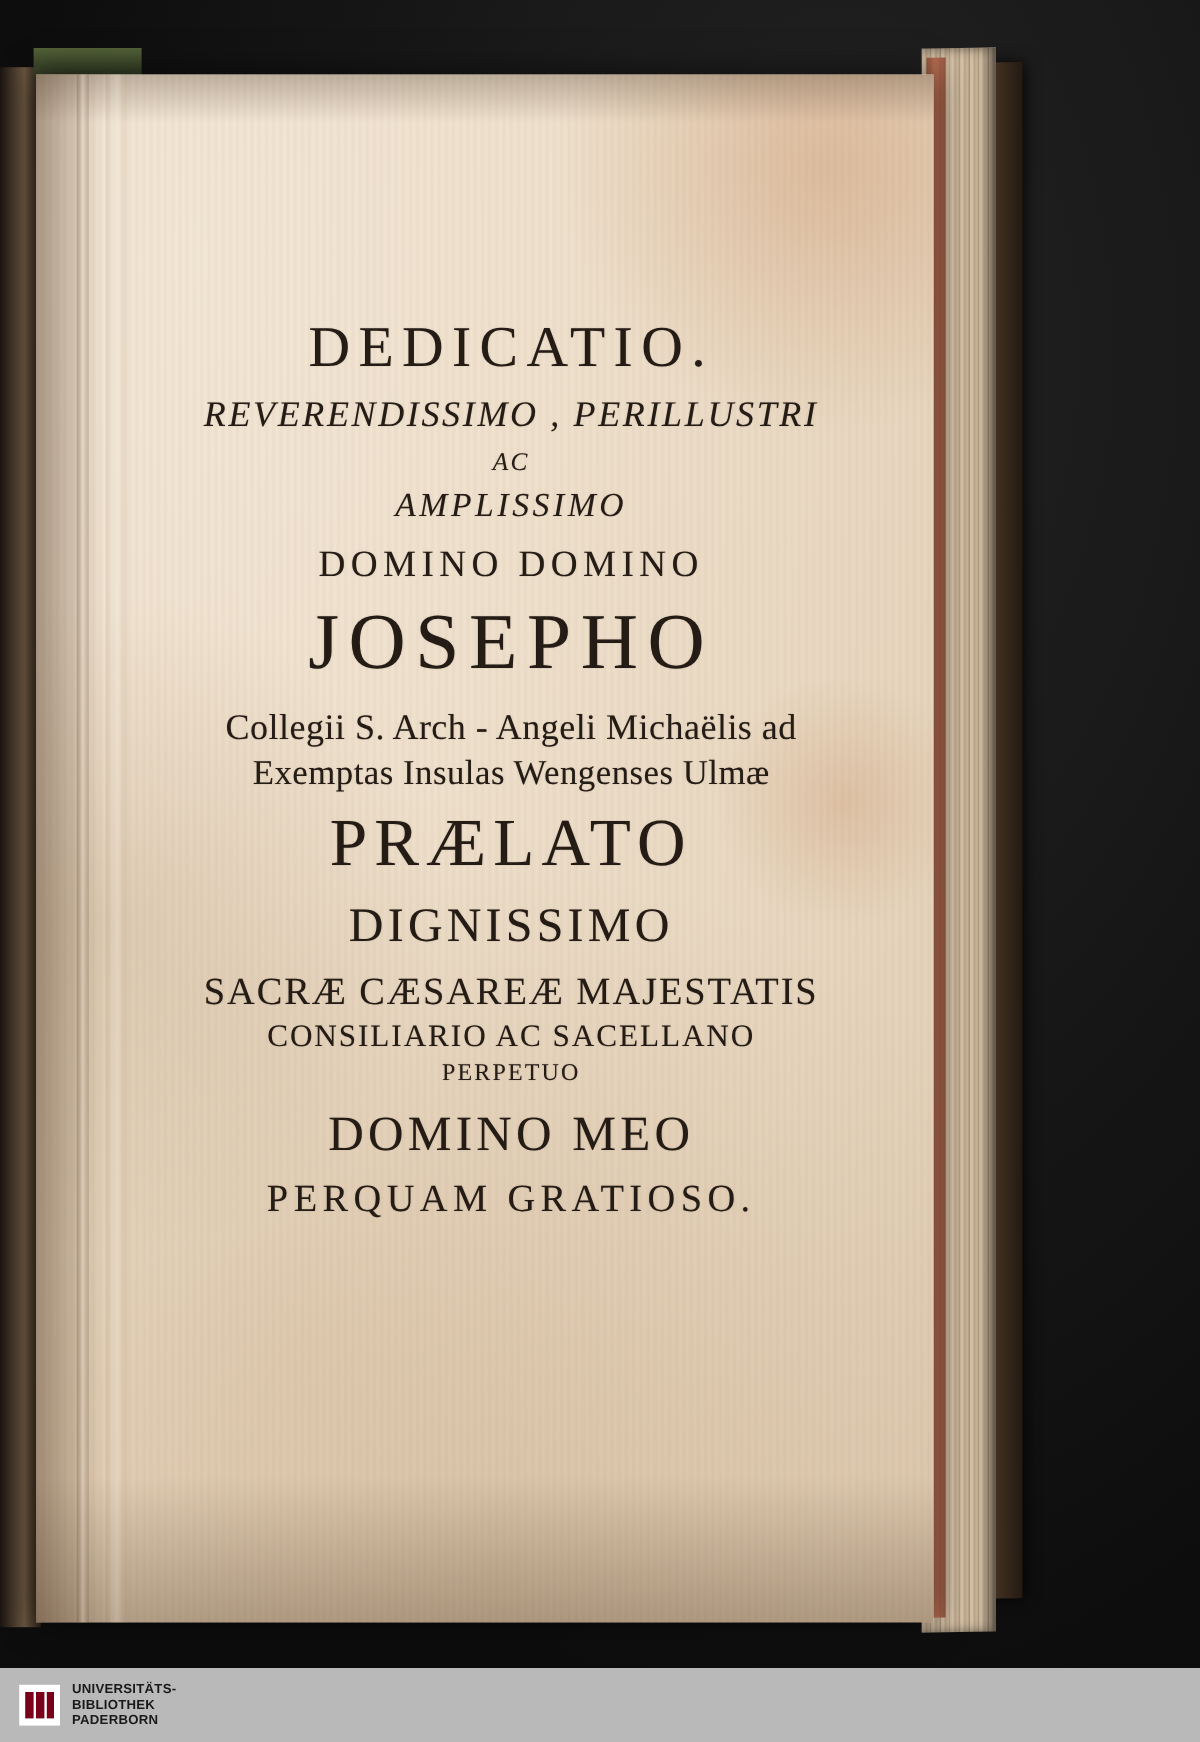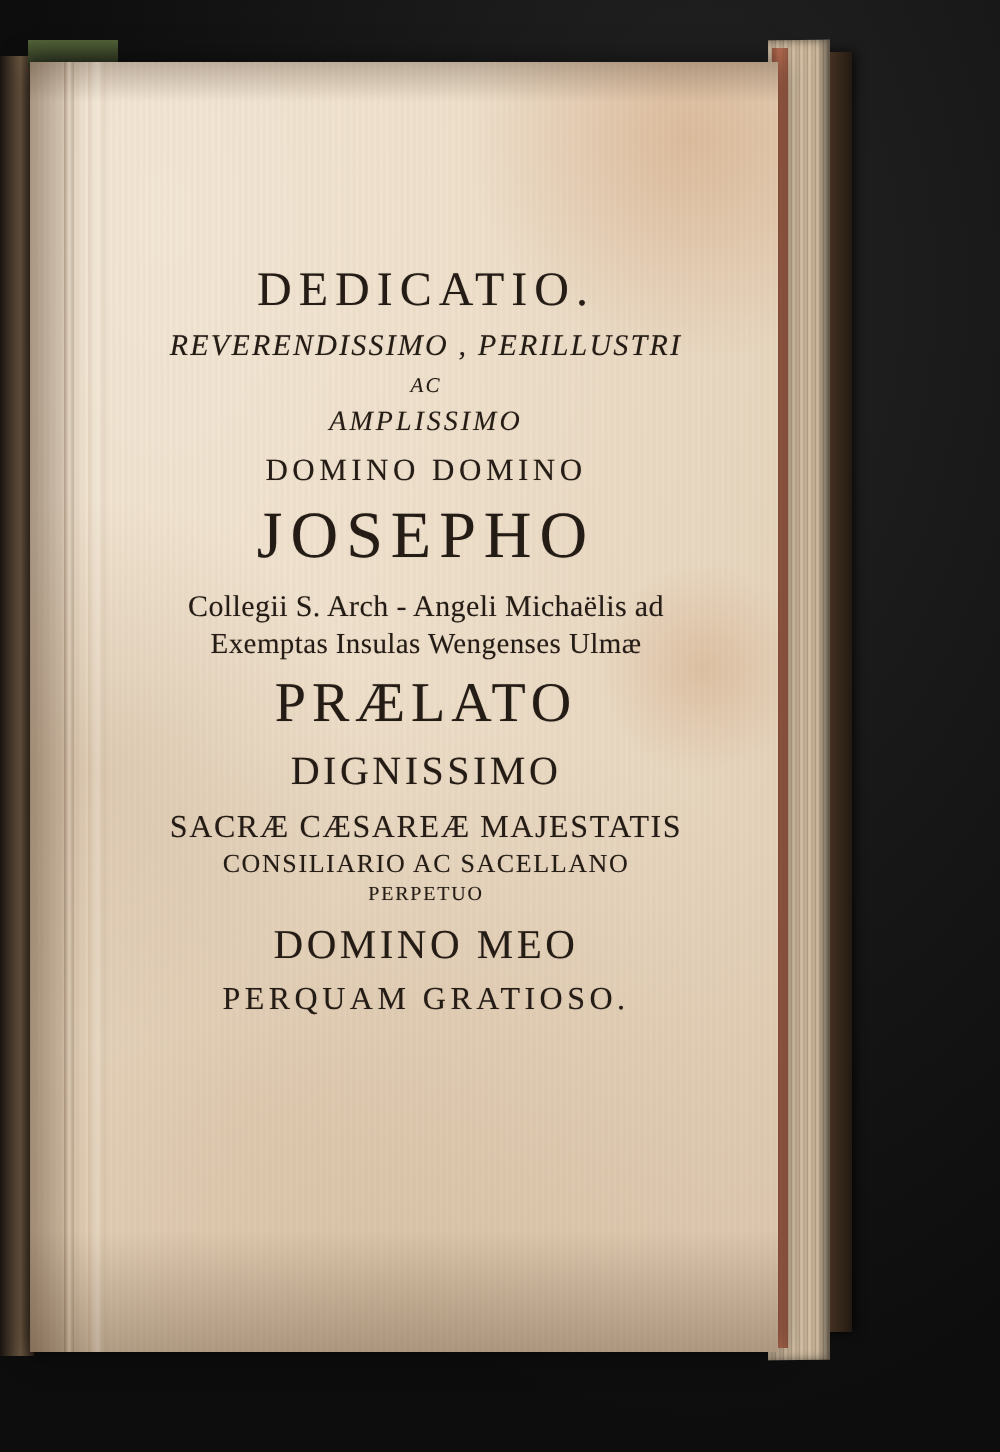--- a/index.html
+++ b/index.html
@@ -322,14 +322,26 @@
       <span class="ln l-perquam">PERQUAM GRATIOSO.</span>
     </div>
   </div>
 
   <div class="page-top-shadow"></div>
   <div class="page-bottom-shadow"></div>
   <div class="gutter"></div>
   <div class="gutter-fold"></div>
   <div class="crease"></div>
 
+  <div class="watermark">
+    <div class="wm-logo">
+      <span class="b1"></span>
+        <span class="b2"></span>
+        <span class="b3"></span>
+    </div>
+    <div class="wm-text">
+      <div>UNIVERSITÄTS-</div>
+      <div>BIBLIOTHEK</div>
+      <div>PADERBORN</div>
+    </div>
+  </div>
 
 </div>
 
 </body></html>

